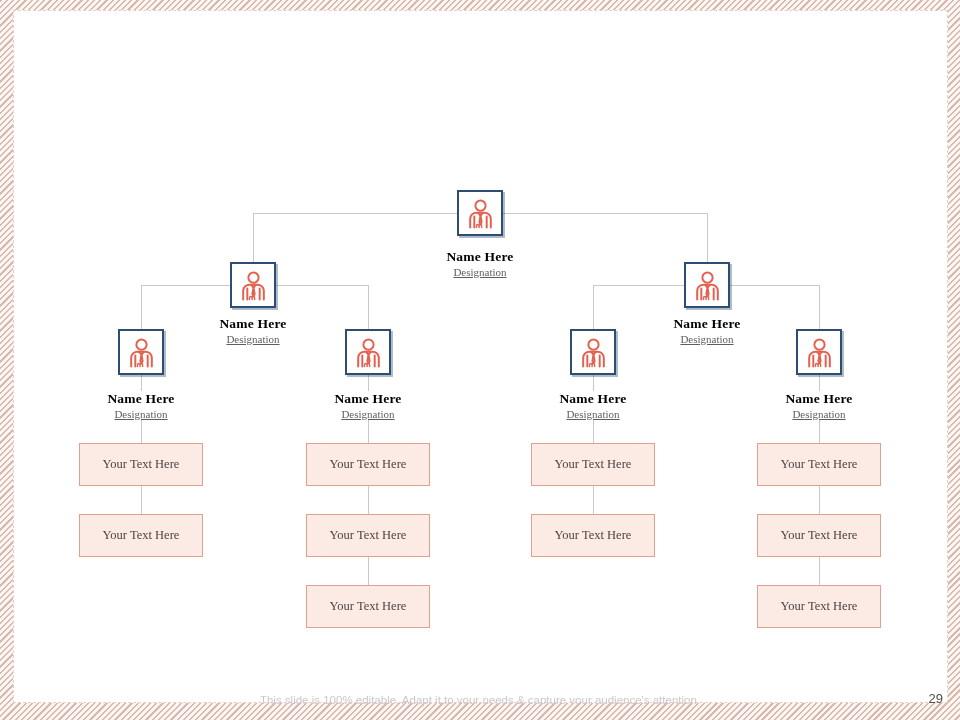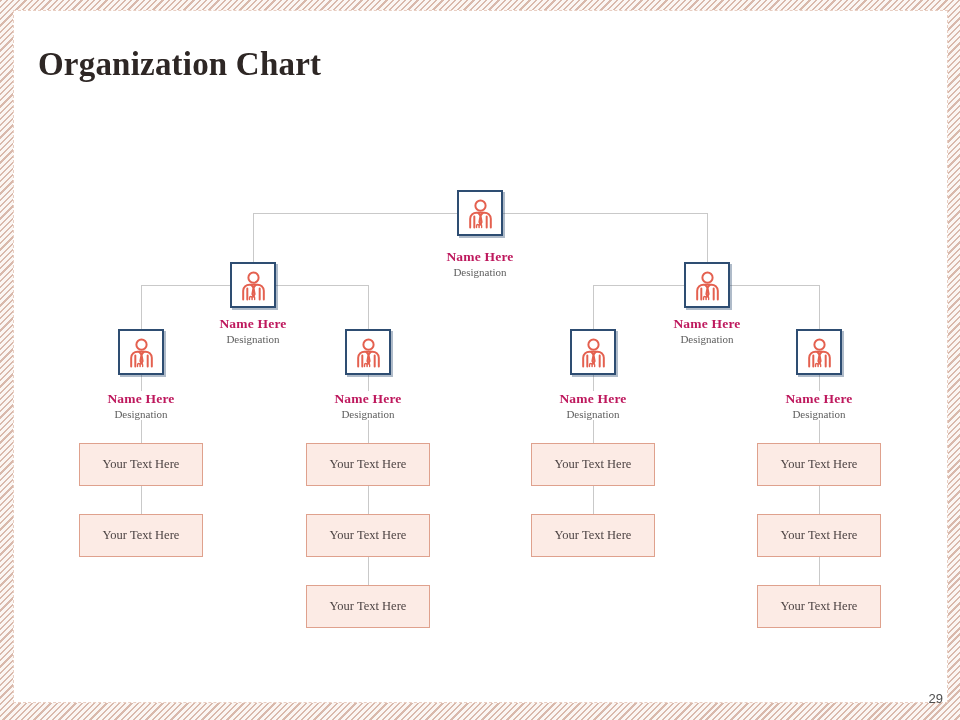--- a/index.html
+++ b/index.html
@@ -22,22 +22,22 @@
   .node{position:absolute; width:120px; display:flex; flex-direction:column; align-items:center;}
   .icon-box{
     width:46px; height:46px; box-sizing:border-box; background:#ffffff;
     border:2px solid #2e4d72; box-shadow:2px 2px 0 rgba(46,77,114,.38);
     display:flex; align-items:center; justify-content:center;
   }
   .labels{text-align:center; background:#ffffff; padding:0 6px;}
   .node.lv1 .labels{margin-top:13px;}
   .node.lv2 .labels{margin-top:8px;}
   .node.lv3 .labels{margin-top:16px;}
-  .name{font:bold 13.5px "Liberation Serif", serif; color:#be185d; letter-spacing:.2px; white-space:nowrap;}
-  .desig{font:11px "Liberation Serif", serif; color:#5d5d5d; margin-top:1px; white-space:nowrap;}
+  .name{font:bold 13.5px "Liberation Serif", serif; color:#000000; letter-spacing:.2px; white-space:nowrap;}
+  .desig{font:11px "Liberation Serif", serif; color:#5d5d5d; margin-top:1px; white-space:nowrap;text-decoration:underline;}
   .tbox{
     position:absolute; width:124px; height:43px; box-sizing:border-box;
     background:#fcebe5; border:1px solid #dfa18d;
     display:flex; align-items:center; justify-content:center;
     font:12.5px "Liberation Serif", serif; color:#4c4343; white-space:nowrap;
   }
   .footer-note{
     position:absolute; left:0; right:0; top:694px; text-align:center;
     font:11.5px "Liberation Sans", sans-serif; color:#c9c9c9;
   }
@@ -46,21 +46,20 @@
     font:13px "Liberation Sans", sans-serif; color:#4d4d4d;
   }
   svg.person{display:block;}
 </style>
 </head>
 <body>
 
 <div class="slide">
   <div class="content"></div>
 
-  <h1 class="page-title">Organization Chart</h1>
 
   <div class="hl" style="left:253px;top:213px;width:454px;"></div>
   <div class="vl" style="left:253px;top:213px;height:49px;"></div>
   <div class="vl" style="left:707px;top:213px;height:49px;"></div>
   <div class="hl" style="left:141px;top:285px;width:227px;"></div>
   <div class="hl" style="left:593px;top:285px;width:226px;"></div>
   <div class="vl" style="left:141px;top:285px;height:44px;"></div>
   <div class="vl" style="left:368px;top:285px;height:44px;"></div>
   <div class="vl" style="left:593px;top:285px;height:44px;"></div>
   <div class="vl" style="left:819px;top:285px;height:44px;"></div>
@@ -175,14 +174,15 @@
   <div class="tbox" style="left:306px;top:514px;">Your Text Here</div>
   <div class="tbox" style="left:306px;top:585px;">Your Text Here</div>
 
   <div class="tbox" style="left:531px;top:443px;">Your Text Here</div>
   <div class="tbox" style="left:531px;top:514px;">Your Text Here</div>
 
   <div class="tbox" style="left:757px;top:443px;">Your Text Here</div>
   <div class="tbox" style="left:757px;top:514px;">Your Text Here</div>
   <div class="tbox" style="left:757px;top:585px;">Your Text Here</div>
 
+  <div class="footer-note">This slide is 100% editable. Adapt it to your needs &amp; capture your audience's attention.</div>
   <div class="page-number">29</div>
 </div>
 
 </body></html>

